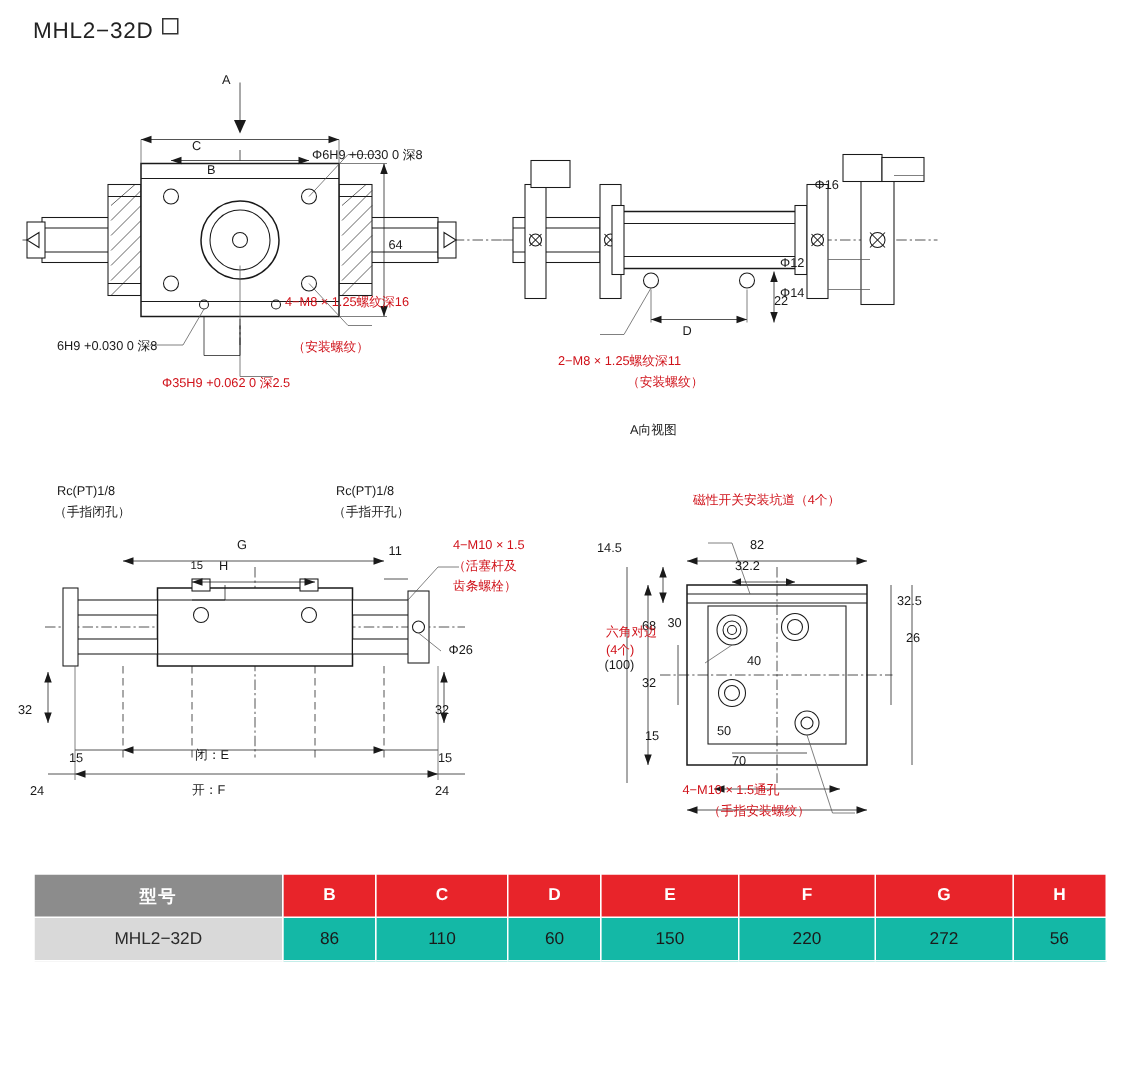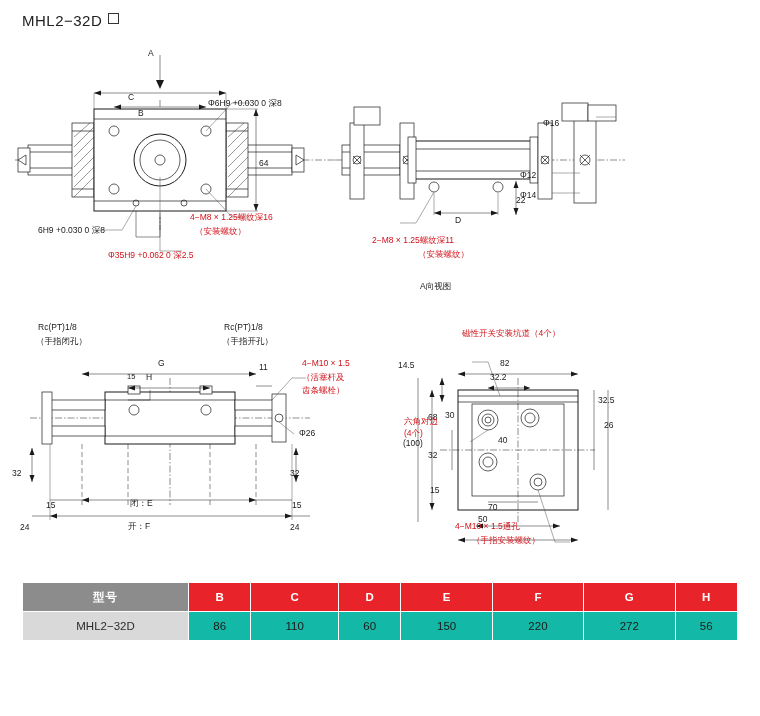--- a/index.html
+++ b/index.html
@@ -179,21 +179,21 @@
       <line class="dim" x1="126" y1="166" x2="126" y2="192"></line>
       <line class="dim" x1="150" y1="172" x2="150" y2="192"></line>
       <line class="dim" x1="126" y1="192" x2="150" y2="192"></line>
     </svg>
   </div>
   <div class="lbl" style="left:148px;top:48px;">A</div>
   <div class="lbl" style="left:128px;top:92px;">C</div>
   <div class="lbl" style="left:138px;top:108px;">B</div>
   <div class="lbl" style="left:259px;top:158px;">64</div>
   <div class="lbl" style="left:208px;top:98px;">Φ6H9 +0.030 0 深8</div>
-  <div class="lbl red" style="left:190px;top:212px;">4−M8 × 1.25螺纹深16</div>
+  <div class="lbl red" style="left:190px;top:196px;">4−M8 × 1.25螺纹深16</div>
   <div class="lbl red" style="left:195px;top:226px;">（安装螺纹）</div>
   <div class="lbl" style="left:38px;top:225px;">6H9 +0.030 0 深8</div>
   <div class="lbl red" style="left:108px;top:250px;">Φ35H9 +0.062 0 深2.5</div>
 
   <div class="dwg" style="left:330px;top:45px;">
     <svg width="300" height="240" viewBox="0 0 300 240">
 
       <line class="ctr" x1="5" y1="115" x2="295" y2="115"></line>
 
       <rect class="ln fillw" x="12" y="100" width="58" height="30"></rect>
@@ -420,21 +420,21 @@
   <div class="lbl" style="left:500px;top:358px;">82</div>
   <div class="lbl" style="left:490px;top:372px;">32.2</div>
   <div class="lbl" style="left:598px;top:395px;">32.5</div>
   <div class="lbl" style="left:428px;top:412px;">68</div>
   <div class="lbl" style="left:445px;top:410px;">30</div>
   <div class="lbl" style="left:604px;top:420px;">26</div>
   <div class="lbl" style="left:498px;top:435px;">40</div>
   <div class="lbl" style="left:403px;top:438px;">(100)</div>
   <div class="lbl" style="left:428px;top:450px;">32</div>
   <div class="lbl" style="left:430px;top:485px;">15</div>
-  <div class="lbl" style="left:478px;top:482px;margin-top:32px;">50</div>
+  <div class="lbl" style="left:478px;top:482px;">50</div>
   <div class="lbl" style="left:488px;top:502px;">70</div>
   <div class="lbl red" style="left:404px;top:416px;text-align:right;">六角对边</div>
   <div class="lbl red" style="left:404px;top:428px;">(4个)</div>
   <div class="lbl red" style="left:455px;top:521px;">4−M10 × 1.5通孔</div>
   <div class="lbl red" style="left:472px;top:535px;">（手指安装螺纹）</div>
 
   <table class="tbl">
     <thead>
       <tr>
         <th class="head-name">型号</th>

